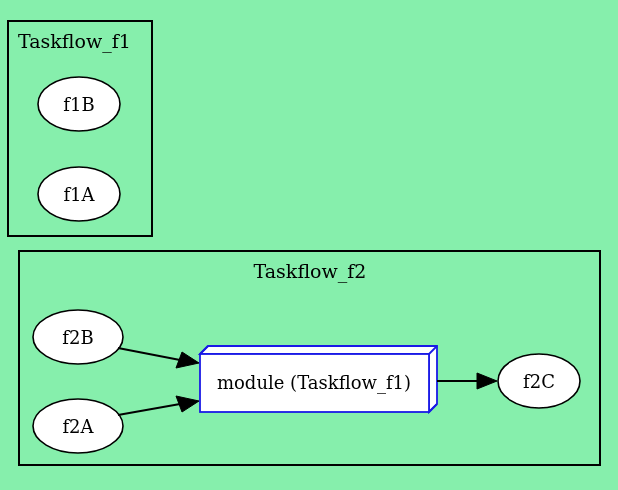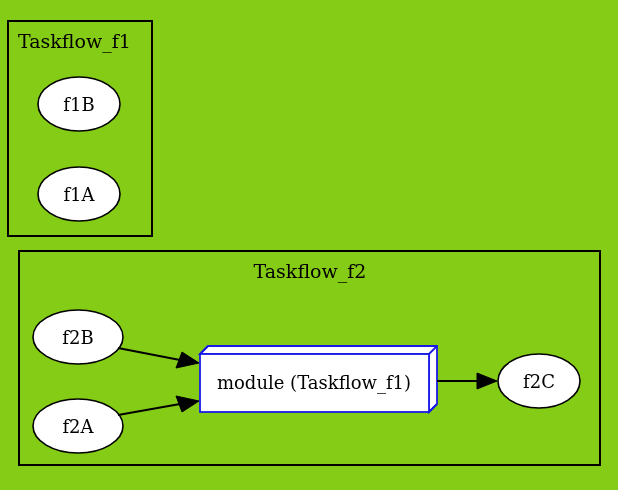--- a/index.html
+++ b/index.html
@@ -8,21 +8,21 @@
     padding: 0;
     background: #ffffff;
   }
   body {
     font-family: "DejaVu Serif", "Liberation Serif", serif;
   }
   #diagram-root {
     position: relative;
     width: 618px;
     height: 490px;
-    background: #84cc16;
+    background: #86efac;
     overflow: hidden;
   }
   #diagram-svg {
     position: absolute;
     left: 0;
     top: 0;
     width: 618px;
     height: 490px;
     display: block;
   }

